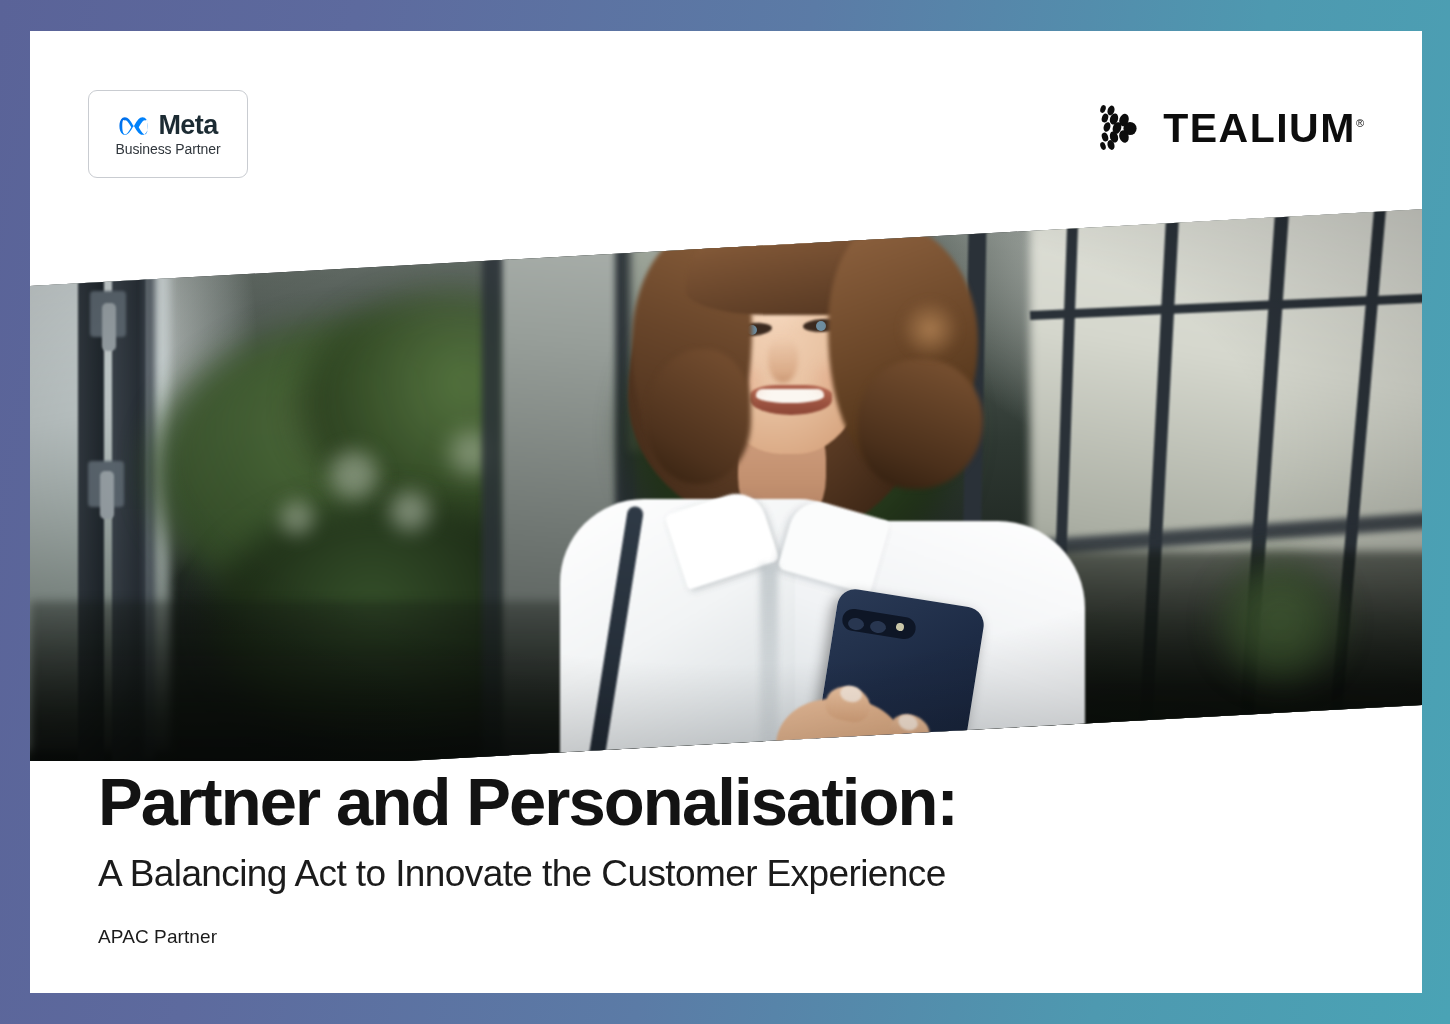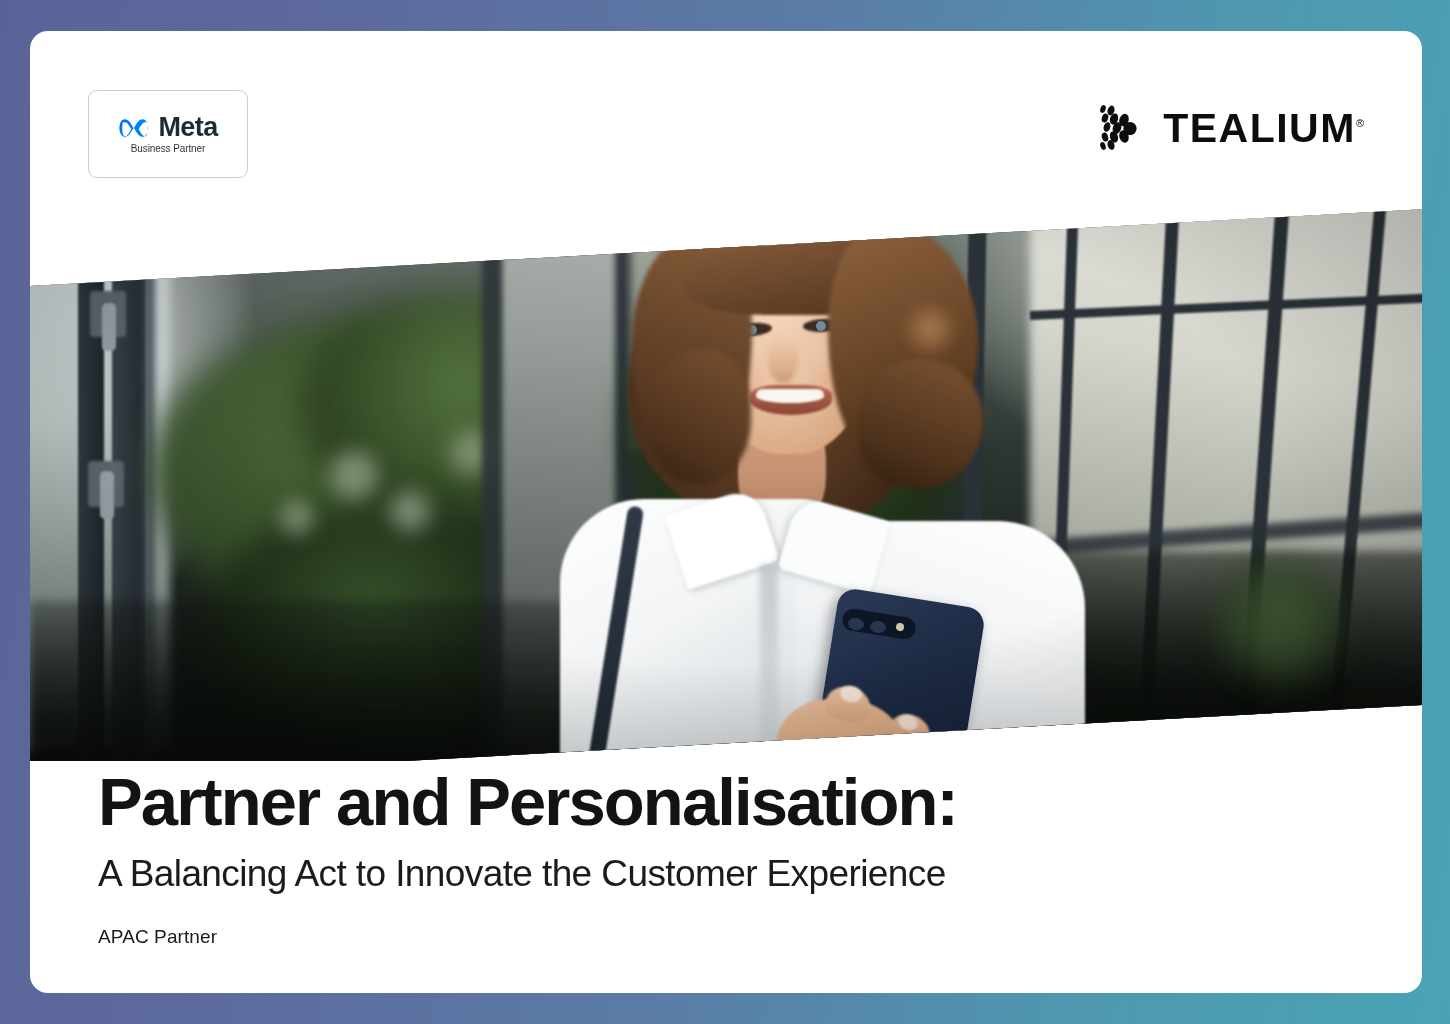--- a/index.html
+++ b/index.html
@@ -21,21 +21,20 @@
 
   
   #card {
     position: absolute;
     left: 30px;
     top: 31px;
     width: 1392px;
     height: 962px;
     background: #ffffff;
     overflow: hidden;
-    border-radius: 18px;
   }
 
   
   #header {
     position: absolute;
     left: 0; top: 0;
     width: 100%;
     height: 200px;
     z-index: 6;
   }
@@ -63,21 +62,21 @@
   }
   #meta-mark { display: block; }
   .meta-word {
     font-size: 27px;
     font-weight: 700;
     letter-spacing: -0.6px;
     color: #1c2b33;
     line-height: 1;
   }
   .meta-sub {
-    font-size: 10px;
+    font-size: 14px;
     font-weight: 400;
     color: #30363c;
     letter-spacing: -0.1px;
     line-height: 1;
   }
 
   
   #tealium-logo {
     position: absolute;
     right: 58px;

